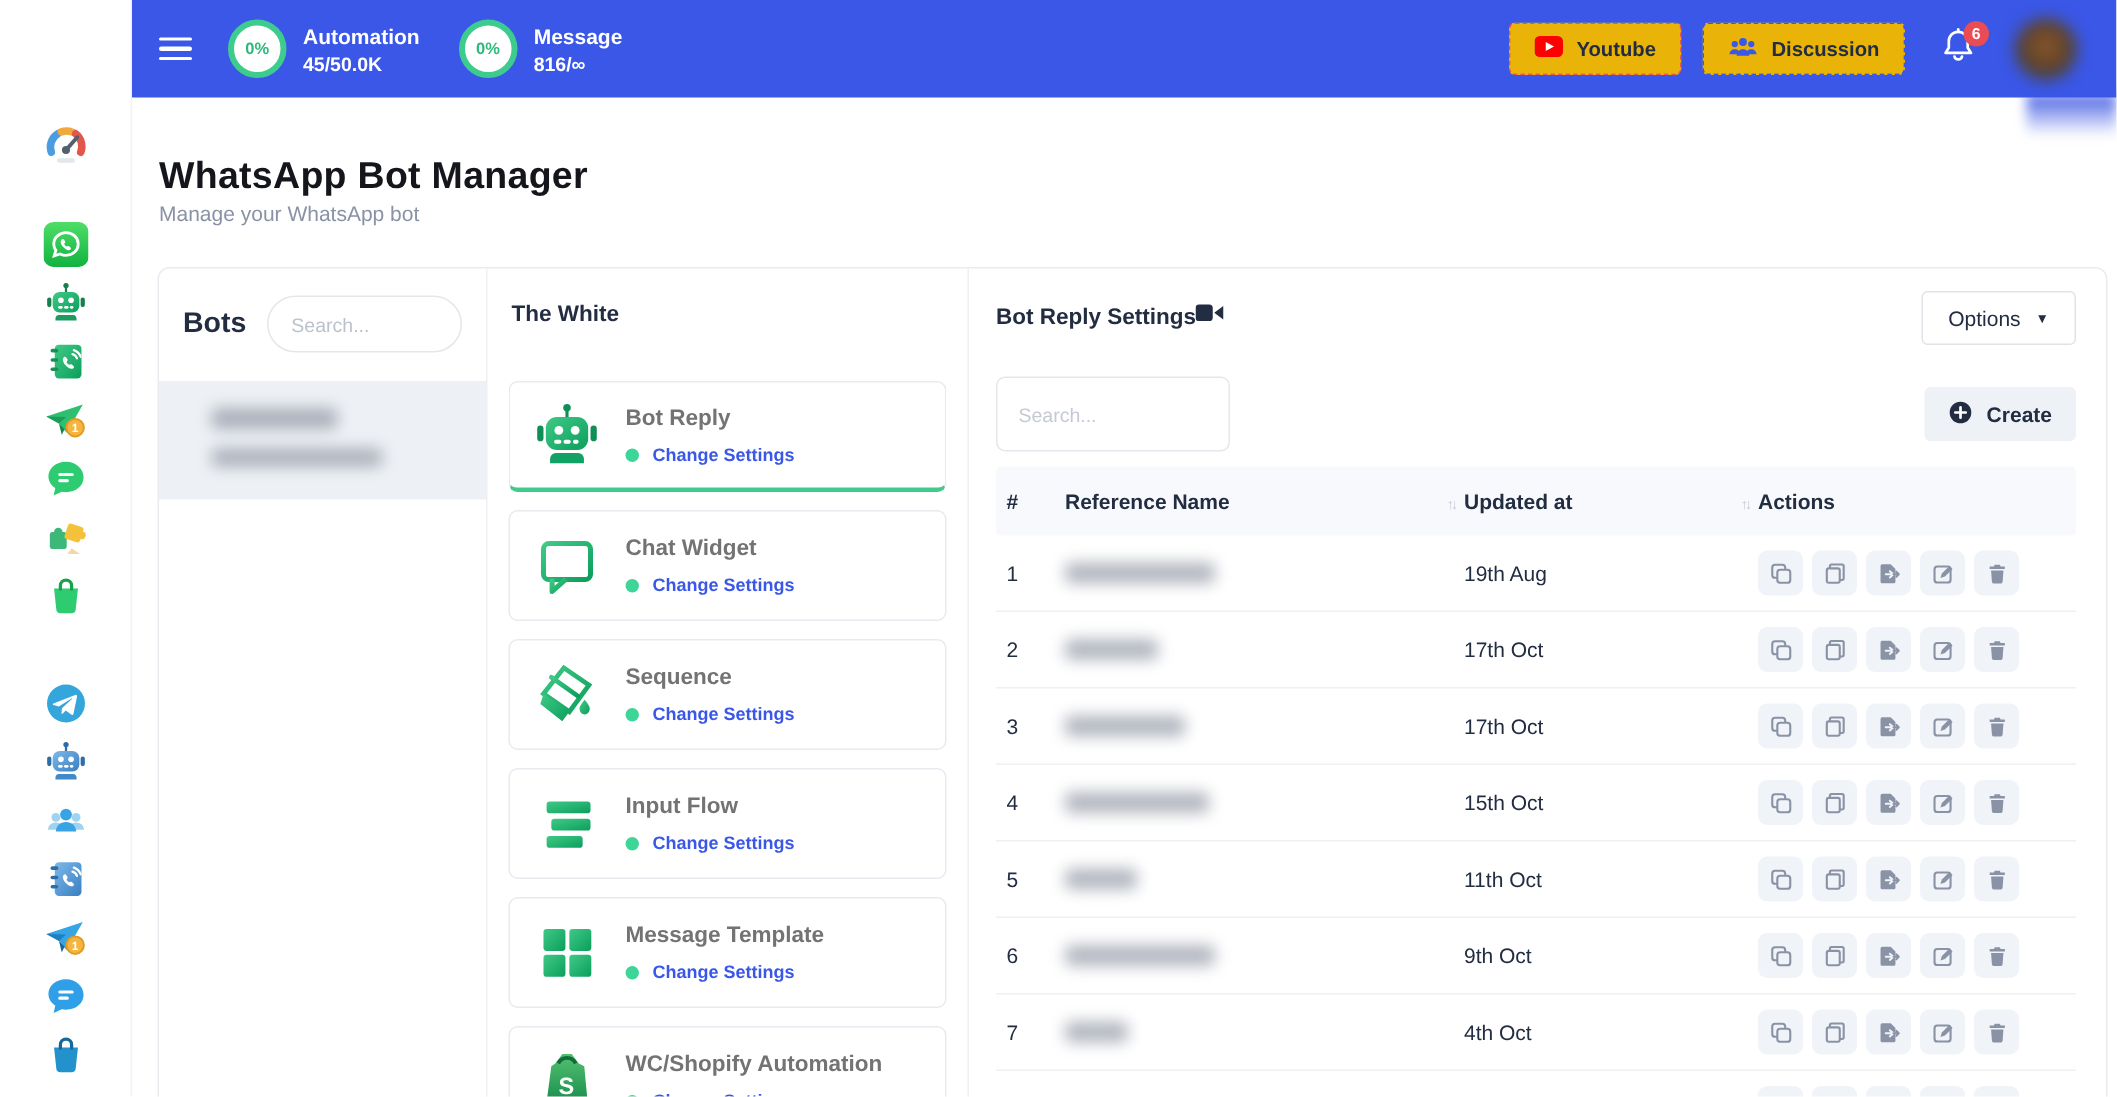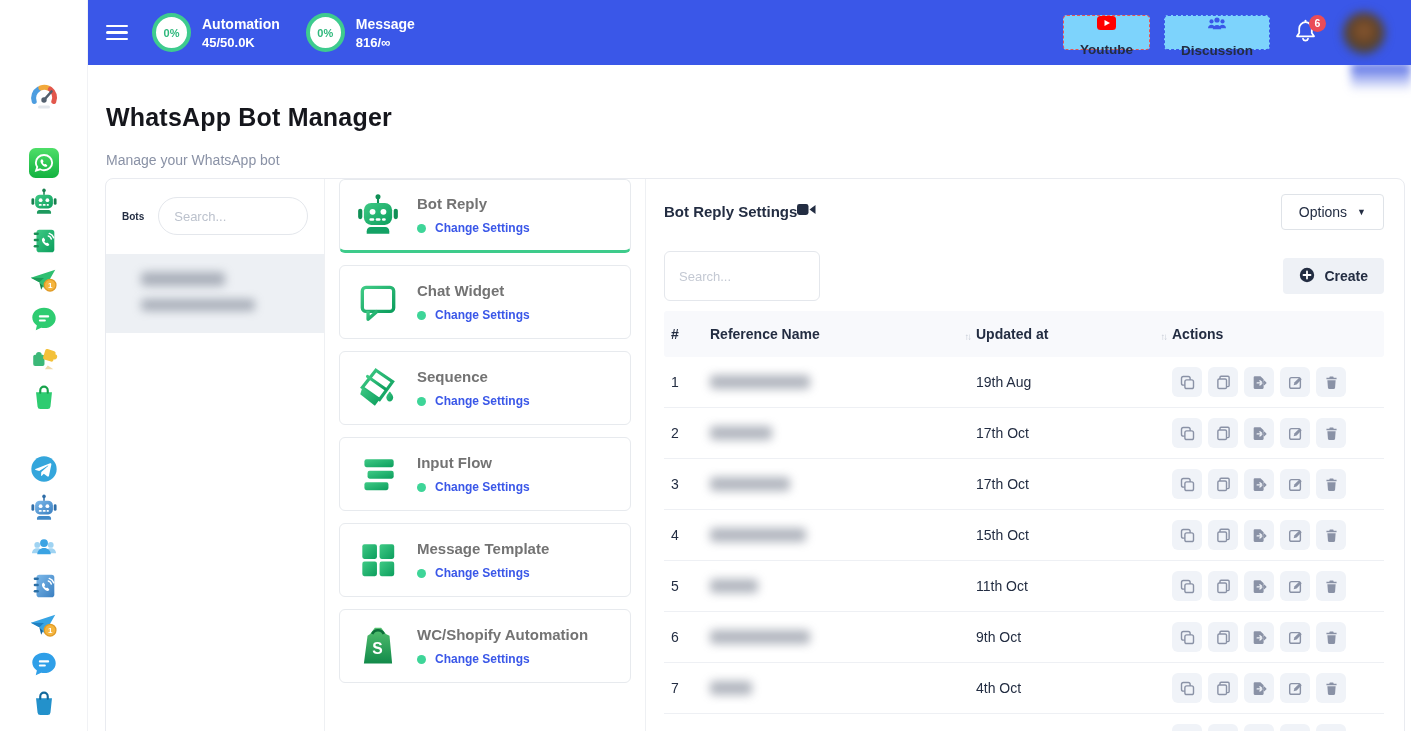--- a/index.html
+++ b/index.html
@@ -20,51 +20,51 @@
             display:flex; align-items:center; padding:0 26px 0 18px; z-index:5; }
   .hamburger { width:22px; height:16px; display:flex; flex-direction:column; justify-content:space-between; cursor:pointer; margin-right:24px; }
   .hamburger span { height:2.4px; background:#fff; border-radius:2px; display:block; }
   .stat { display:flex; align-items:center; gap:11px; margin-right:26px; }
   .ring { width:39px; height:39px; border-radius:50%; border:4px solid #3ecb8e; background:#fff;
           display:flex; align-items:center; justify-content:center; font-size:11px; font-weight:bold; color:#2eb87c; }
   .stat-txt { display:flex; flex-direction:column; gap:3px; }
   .stat-label { color:#fff; font-weight:bold; font-size:14px; }
   .stat-value { color:#fff; font-weight:600; font-size:13px; }
   .top-spacer { flex:1; }
-  .top-btn { height:35px; background:#7dd3fc; border-radius:4px; display:flex; align-items:center; gap:9px;
-             padding:0 16px; font-size:13.5px; font-weight:600; color:#232d42; cursor:pointer;flex-direction:column; }
+  .top-btn { height:35px; background:#eab308; border-radius:4px; display:flex; align-items:center; gap:9px;
+             padding:0 16px; font-size:13.5px; font-weight:600; color:#232d42; cursor:pointer; }
   .yt-btn { border:1.6px dashed #ea5455; margin-right:14px; }
   .disc-btn { border:1.6px dashed #3a57e8; margin-right:24px; }
   .bell-wrap { position:relative; margin-right:26px; cursor:pointer; }
   .bell-badge { position:absolute; top:-4px; right:-9px; min-width:17px; height:17px; border-radius:50%;
                 background:#ea4c56; color:#fff; font-size:10.5px; font-weight:bold;
                 display:flex; align-items:center; justify-content:center; }
   .avatar { width:42px; height:42px; border-radius:50%; cursor:pointer;
             background:radial-gradient(circle at 50% 45%, #8a5a32 0%, #6b4526 38%, #4c4338 62%, #3d4a6b 80%);
             filter:blur(5px); }
   .avatar-halo { position:absolute; right:0; top:63px; width:60px; height:28px; z-index:4;
                  background:linear-gradient(180deg,#4a63e3,rgba(250,251,253,0)); filter:blur(4px); }
 
   
   .main { position:absolute; left:88px; top:65px; right:0; bottom:0; background:#fff; }
   .page-head { padding:38px 0 0 18px; }
   .page-title { font-size:25px; font-weight:bold; color:#15161c; letter-spacing:.2px; }
-  .page-sub { margin-top:20px; font-size:14px; color:#8a92a6; }
+  .page-sub { margin-top:2px; font-size:14px; color:#8a92a6; }
 
   
   .big-card { position:absolute; left:17px; top:113px; width:1300px; height:660px;
               background:#fff; border:1px solid #e9ebf0; border-radius:8px;
               display:grid; grid-template-columns:219px 321px auto; }
   .col { min-width:0; }
   .col1 { border-right:1px solid #eef0f3; }
   .col2 { border-right:1px solid #eef0f3; padding:0 14px; }
 
   
   .bots-head { display:flex; align-items:center; gap:14px; padding:18px 16px 19px 16px; }
-  .bots-title { font-size:10px; font-weight:bold; }
+  .bots-title { font-size:19px; font-weight:bold; }
   .pill-search { flex:1; height:38px; border:1px solid #e4e7ec; border-radius:19px; padding:0 15px;
                  font-size:13px; color:#232d42; outline:none; min-width:0; font-family:inherit; }
   .pill-search::placeholder { color:#bcc2cd; }
   .bot-item { height:79px; background:#edf0f4; padding:18px 0 0 35px; cursor:pointer; }
   .redact { background:#737b8b; opacity:.55; filter:blur(5px); border-radius:4px; display:block; }
   .bot-line1 { width:84px; height:14px; }
   .bot-line2 { width:114px; height:12px; margin-top:13px; }
 
   
   .white-head { padding:22px 2px 36px 2px; font-size:15px; font-weight:bold; }
@@ -356,20 +356,21 @@
         <span class="bots-title">Bots</span>
         <input class="pill-search" type="text" placeholder="Search..." style="">
       </div>
       <div class="bot-item">
         <span class="redact bot-line1"></span>
         <span class="redact bot-line2"></span>
       </div>
     </div>
 
     <div class="col col2">
+      <div class="white-head">The White</div>
       <div class="cards">
 
         <div class="setting-card selected">
           <span class="card-ic">
             <svg viewBox="0 0 44 44">
               <circle cx="22" cy="4.6" r="2.4" fill="#0f8f55"></circle>
                 <rect x="21" y="6.4" width="2" height="4.2" fill="#0f8f55"></rect>
               <rect x="8.5" y="10.5" width="27" height="21" rx="7" fill="url(#gGreen)"></rect>
               <circle cx="16.8" cy="19" r="2.8" fill="#fff"></circle>
                 <circle cx="27.2" cy="19" r="2.8" fill="#fff"></circle>

